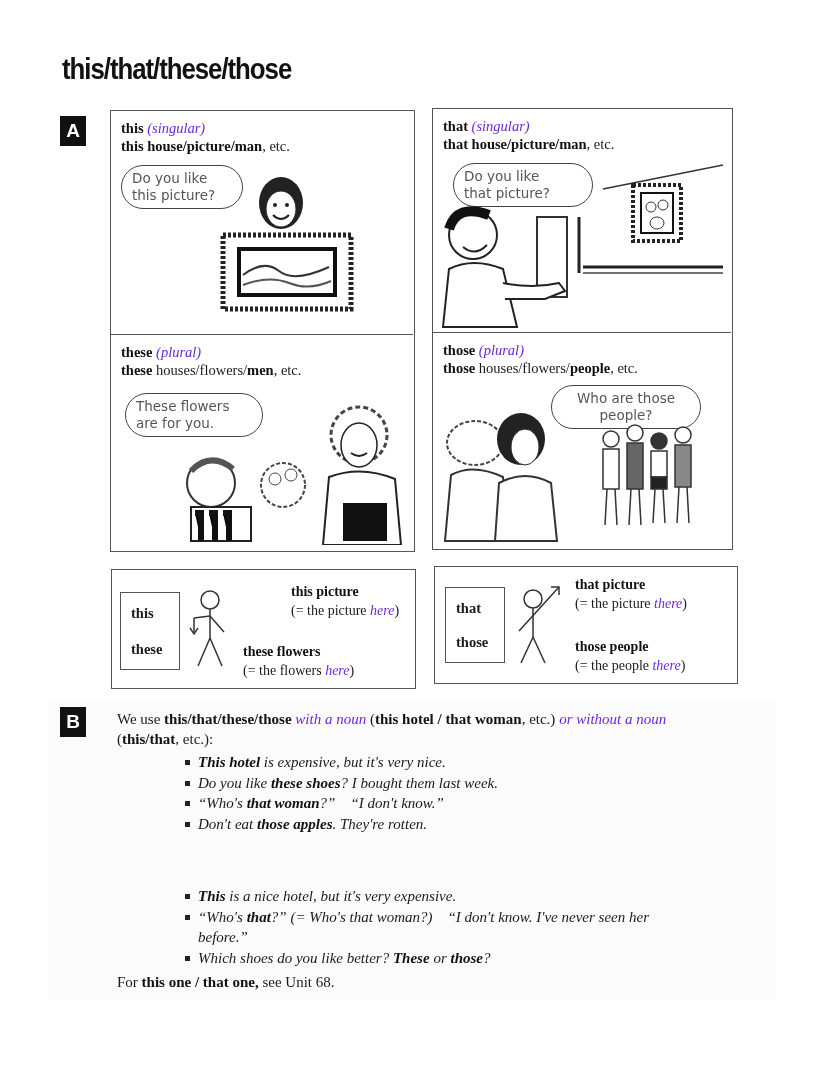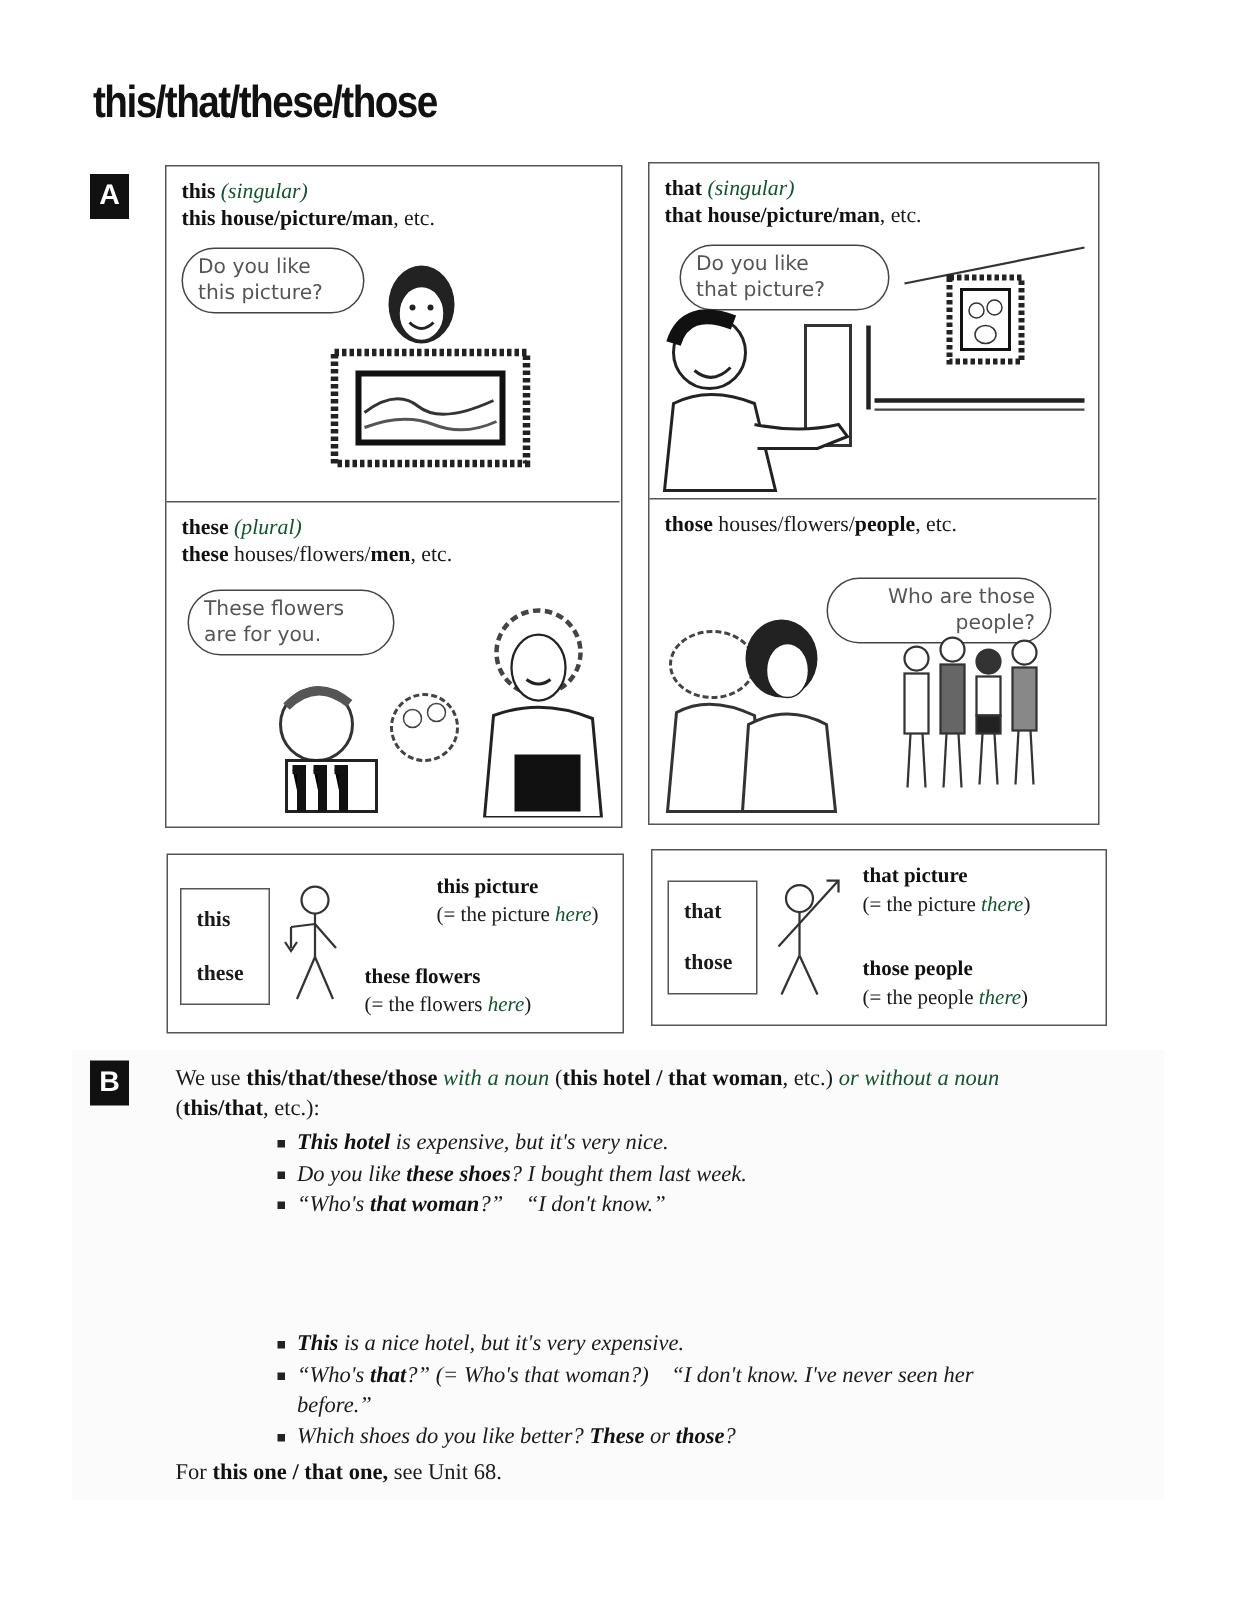--- a/index.html
+++ b/index.html
@@ -9,21 +9,21 @@
            font-family:"Liberation Sans", "DejaVu Sans", sans-serif; font-weight:bold;
            font-size:30px; letter-spacing:-1.2px; transform:scaleX(0.86); transform-origin:left top; color:#111; }
   .sec-badge { position:absolute; width:26px; height:30px; background:#111; color:#fff;
                font-family:"Liberation Sans", "DejaVu Sans", sans-serif; font-weight:bold; font-size:19px;
                display:flex; align-items:center; justify-content:center; }
   .panel { position:absolute; border:1.5px solid #555; box-sizing:border-box; background:#fff; }
   .cell { position:absolute; box-sizing:border-box; padding:8px 10px; }
   .cell .l1 { font-size:14.5px; line-height:18px; }
   .cell .l2 { font-size:14.5px; line-height:19px; }
   b { font-weight:bold; color:#111; }
-  i { font-style:italic; color:#14532d; }
+  i { font-style:italic; color:#6d28d9; }
   .bubble { position:absolute; border:1.5px solid #444; border-radius:22px; background:#fff;
             font-family:"DejaVu Sans", sans-serif; font-size:13.5px; color:#555; line-height:17px;
             padding:4px 10px; font-style:normal; }
   .illus { position:absolute; }
   .legend { position:absolute; border:1.5px solid #555; box-sizing:border-box; background:#fff; }
   .legend .words { position:absolute; border:1.5px solid #555; box-sizing:border-box; }
   .legend .words span { position:absolute; left:10px; font-weight:bold; font-size:14.5px; }
   .legend .ex { position:absolute; font-size:14px; line-height:19px; }
   .secB { position:absolute; left:48px; top:700px; width:728px; height:300px; background:#fbfbfb; }
   .para { position:absolute; font-size:15px; line-height:20px; }
@@ -106,22 +106,23 @@
       <ellipse cx="224" cy="64" rx="7" ry="6" fill="none" stroke="#333"></ellipse>
       <circle cx="40" cy="76" r="24" fill="#fff" stroke="#222" stroke-width="2"></circle>
       <path d="M16 70 Q24 44 56 56" stroke="#111" fill="none" stroke-width="10"></path>
       <path d="M30 88 Q42 98 54 86" stroke="#222" fill="none" stroke-width="2"></path>
       <path d="M16 110 Q40 98 70 110 L84 168 L10 168 Z" fill="#fff" stroke="#222" stroke-width="2"></path>
       <path d="M70 124 Q100 130 126 124 L132 132 L112 140 L72 140" fill="#fff" stroke="#222" stroke-width="2"></path>
     </svg>
   </div>
 
   <div class="cell" style="left:0;top:224px;width:298px;height:216px;">
+    <div class="l1"><b>those</b> <i>(plural)</i></div>
     <div class="l2"><b>those</b><span> houses/flowers/</span><b>people</b><span>, etc.</span></div>
-    <div class="bubble" style="left:118px;top:52px;width:128px;text-align:right;">
+    <div class="bubble" style="left:118px;top:52px;width:128px;text-align:center;">
       <div>Who are those</div>
       <div>people?</div>
     </div>
     <svg class="illus" style="left:0;top:70px;" width="298" height="140">
       <ellipse cx="42" cy="40" rx="28" ry="22" fill="#fff" stroke="#444" stroke-width="2" stroke-dasharray="4 2"></ellipse>
       <path d="M18 72 Q40 60 70 74 L76 138 L12 138 Z" fill="#fff" stroke="#333" stroke-width="2"></path>
       <ellipse cx="88" cy="36" rx="24" ry="26" fill="#222"></ellipse>
       <ellipse cx="92" cy="44" rx="14" ry="18" fill="#fff" stroke="#222"></ellipse>
       <path d="M66 80 Q92 66 118 80 L124 138 L62 138 Z" fill="#fff" stroke="#333" stroke-width="2"></path>
       <g stroke="#333" stroke-width="1.5" fill="#fff">
@@ -200,20 +201,21 @@
 
 <div class="para" style="left:117px;top:709px;width:700px;">
   <div><span>We use </span><b>this/that/these/those</b><i> with a noun</i><span> (</span><b>this hotel / that woman</b><span>, etc.) </span><i>or without a noun</i></div>
   <div><span>(</span><b>this/that</b><span>, etc.):</span></div>
 </div>
 
 <ul class="bullets" style="left:185px;top:752px;width:600px;">
   <li><b>This hotel</b><span> is expensive, but it's very nice.</span></li>
   <li><span>Do you like </span><b>these shoes</b><span>? I bought them last week.</span></li>
   <li><span>“Who's </span><b>that woman</b><span style="white-space:pre">?”    “I don't know.”</span></li>
+  <li><span>Don't eat </span><b>those apples</b><span>. They're rotten.</span></li>
 </ul>
 
 <ul class="bullets" style="left:185px;top:850px;width:600px;margin-top:36px;">
   <li><b>This</b><span> is a nice hotel, but it's very expensive.</span></li>
   <li><span>“Who's </span><b>that</b><span style="white-space:pre">?” (= Who's that woman?)    “I don't know. I've never seen her</span><br><span>before.”</span></li>
   <li><span>Which shoes do you like better? </span><b>These</b><span> or </span><b>those</b><span>?</span></li>
 </ul>
 
 <div class="para" style="left:117px;top:972px;text-align:right;">
   <span>For </span><b>this one / that one,</b><span> see Unit 68.</span>

